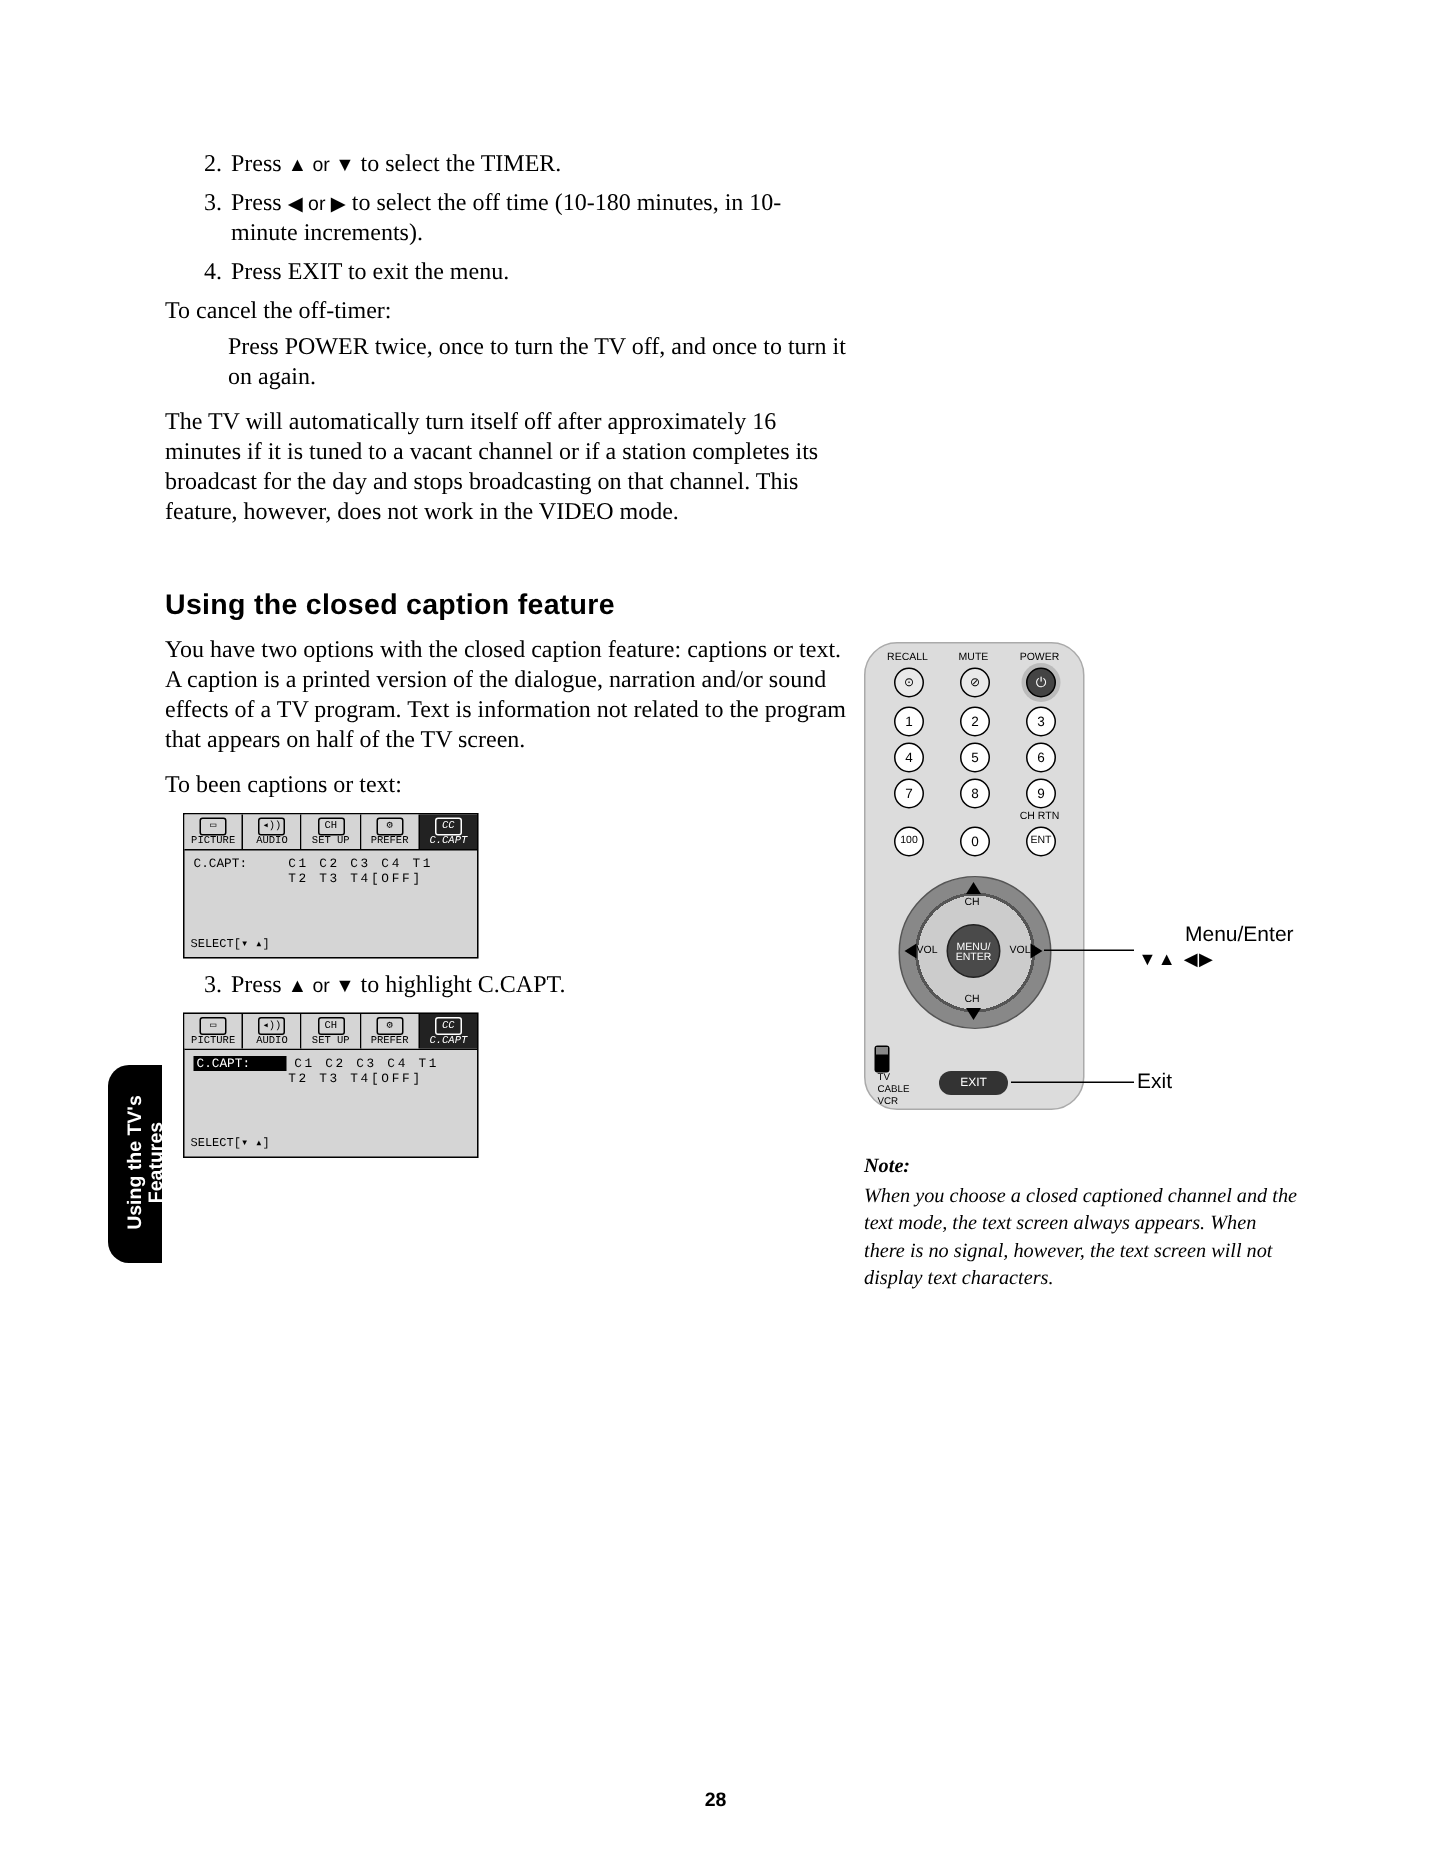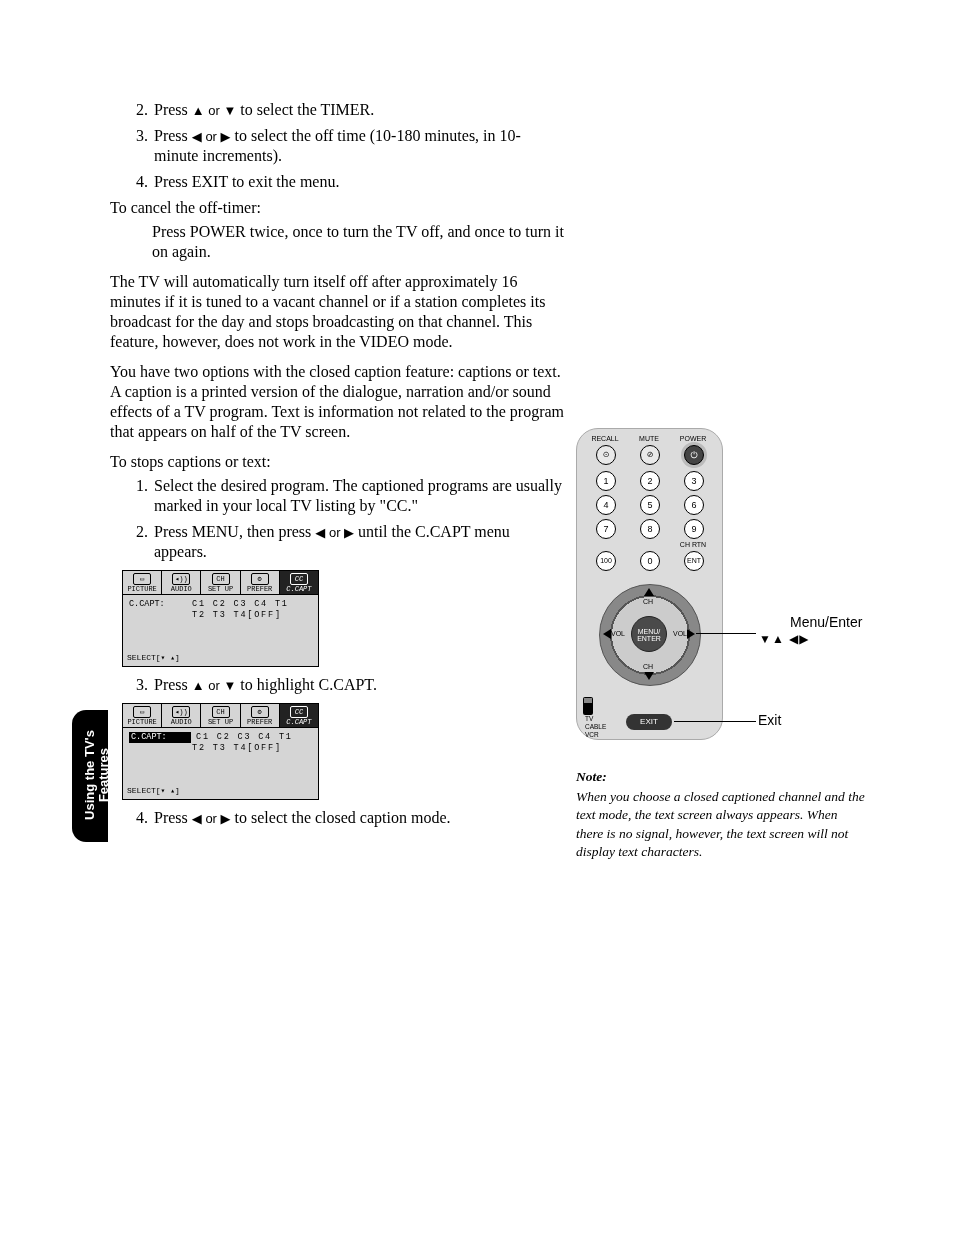--- a/index.html
+++ b/index.html
@@ -235,31 +235,24 @@
       </li>
     </ol>
 
     <p class="tight">To cancel the off-timer:</p>
     <div class="indent-block">
       <p class="para">Press POWER twice, once to turn the TV off, and once to turn it on again.</p>
     </div>
 
     <p class="para">The TV will automatically turn itself off after approximately 16 minutes if it is tuned to a vacant channel or if a station completes its broadcast for the day and stops broadcasting on that channel. This feature, however, does not work in the VIDEO mode.</p>
 
+    <h2 class="section" style="margin-top:40px;">Using the closed caption feature</h2>
     <p class="para">You have two options with the closed caption feature: captions or text. A caption is a printed version of the dialogue, narration and/or sound effects of a TV program. Text is information not related to the program that appears on half of the TV screen.</p>
-    <p class="tight">To stops captions or text:</p>
-
-    <ol class="numbered">
-      <li>
-        <span>Select the desired program. The captioned programs are usually marked in your local TV listing by "CC."</span>
-      </li>
-      <li>
-        <span>Press MENU, then press </span><span class="arrow">◀ or ▶</span><span> until the C.CAPT menu appears.</span>
-      </li>
-    </ol>
+    <p class="tight">To been captions or text:</p>
+
 
     <div class="osd">
       <div class="tab-row">
         <div class="tab"><span class="icon-box">▭</span><span>PICTURE</span></div>
         <div class="tab"><span class="icon-box">◂))</span><span>AUDIO</span></div>
         <div class="tab"><span class="icon-box">CH</span><span>SET UP</span></div>
         <div class="tab"><span class="icon-box">⚙</span><span>PREFER</span></div>
         <div class="tab active"><span class="icon-box">CC</span><span>C.CAPT</span></div>
       </div>
       <div class="body">
@@ -287,25 +280,20 @@
       </div>
       <div class="body">
         <span class="row-label hilite">C.CAPT:</span>
         <span class="opts">C1 C2 C3 C4 T1</span><br>
         <span class="row-label"></span>
         <span class="opts">T2 T3 T4[OFF]</span>
       </div>
       <div class="footer">SELECT[▾ ▴]</div>
     </div>
 
-    <ol class="numbered" start="4">
-      <li>
-        <span>Press </span><span class="arrow">◀ or ▶</span><span> to select the closed caption mode.</span>
-      </li>
-    </ol>
 
   </div>
 
   <div class="right-col">
 
     <div class="remote-wrap">
       <div class="remote">
 
         <div class="lbl" style="left:13px; top:6px;">RECALL</div>
         <div class="lbl" style="left:57px; top:6px;">MUTE</div>
@@ -362,14 +350,15 @@
       <div class="callout-text" style="left:182px; top:284px;">Exit</div>
     </div>
 
     <div class="note-block" style="margin-top:26px;">
       <div class="note-title">Note:</div>
       <div>When you choose a closed captioned channel and the text mode, the text screen always appears. When there is no signal, however, the text screen will not display text characters.</div>
     </div>
 
   </div>
 
+  <div class="page-num">28</div>
 
 </div>
 
 </body></html>

